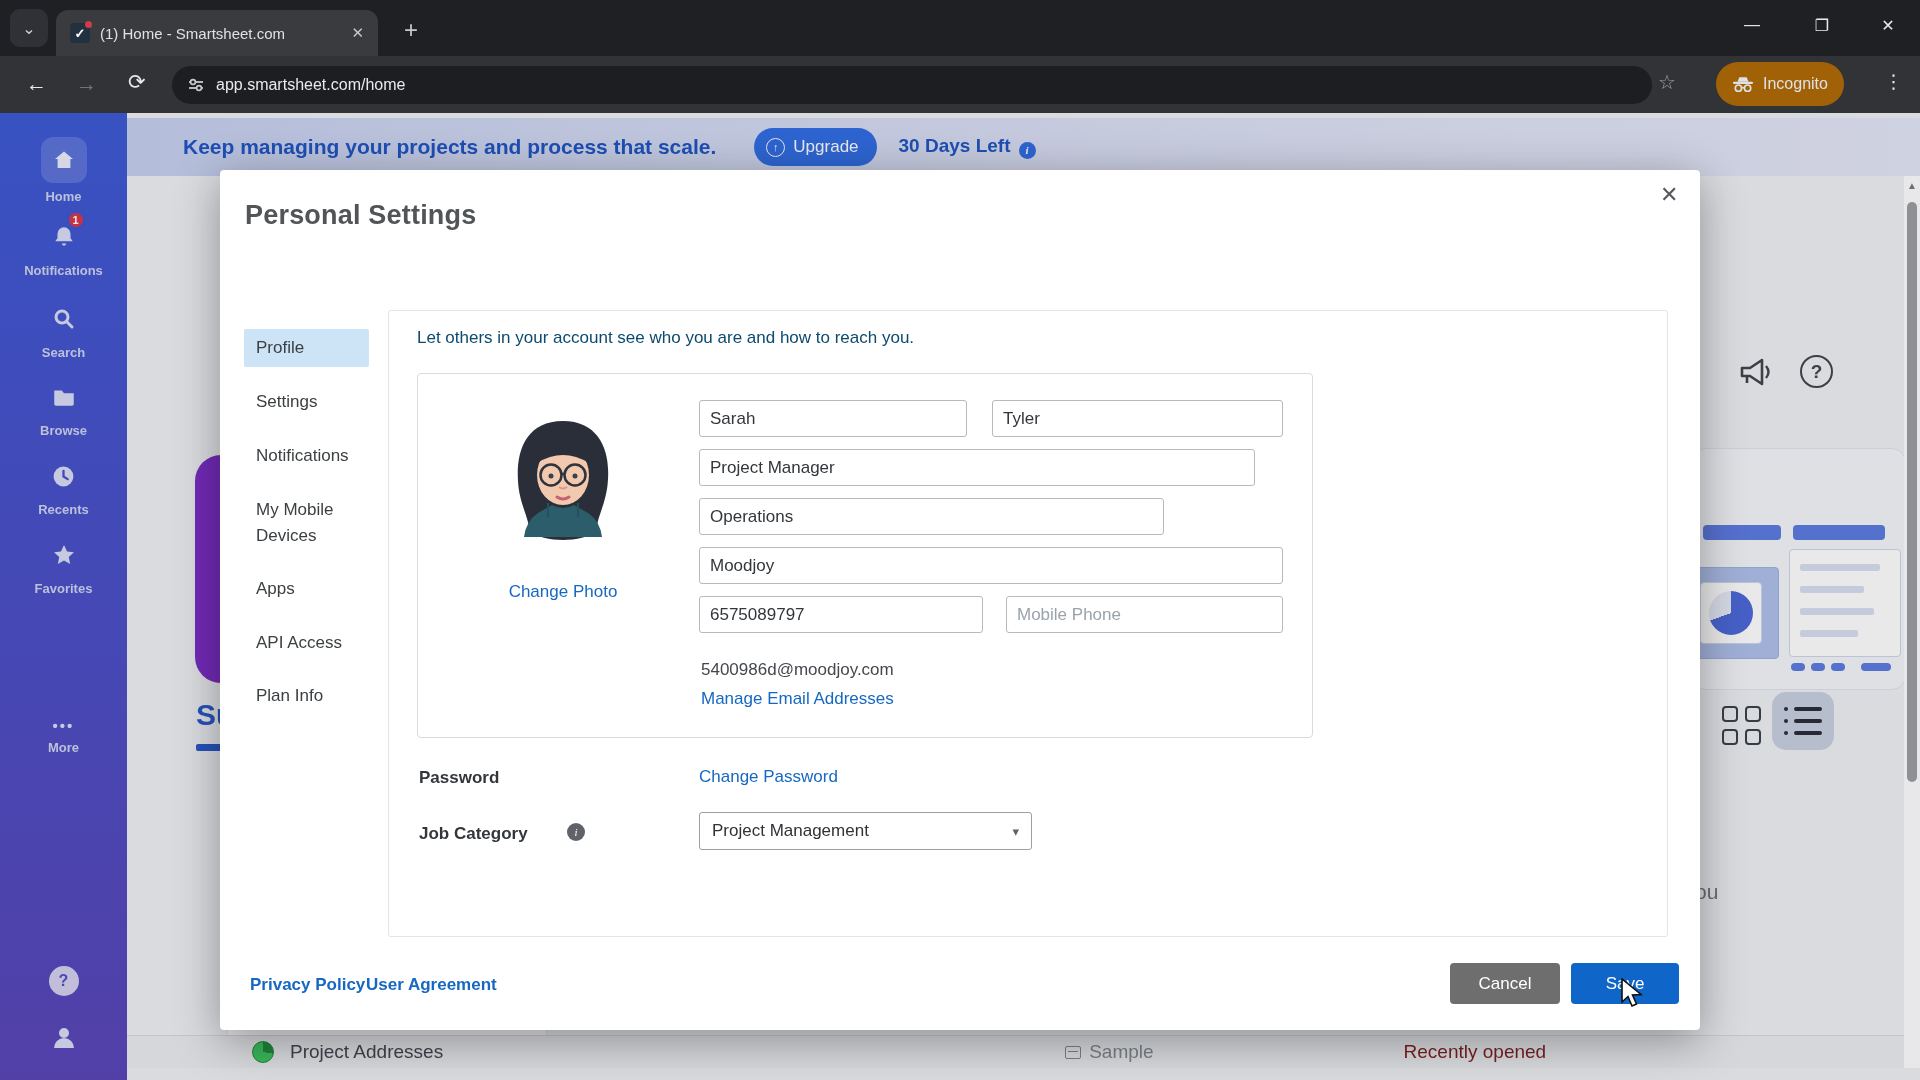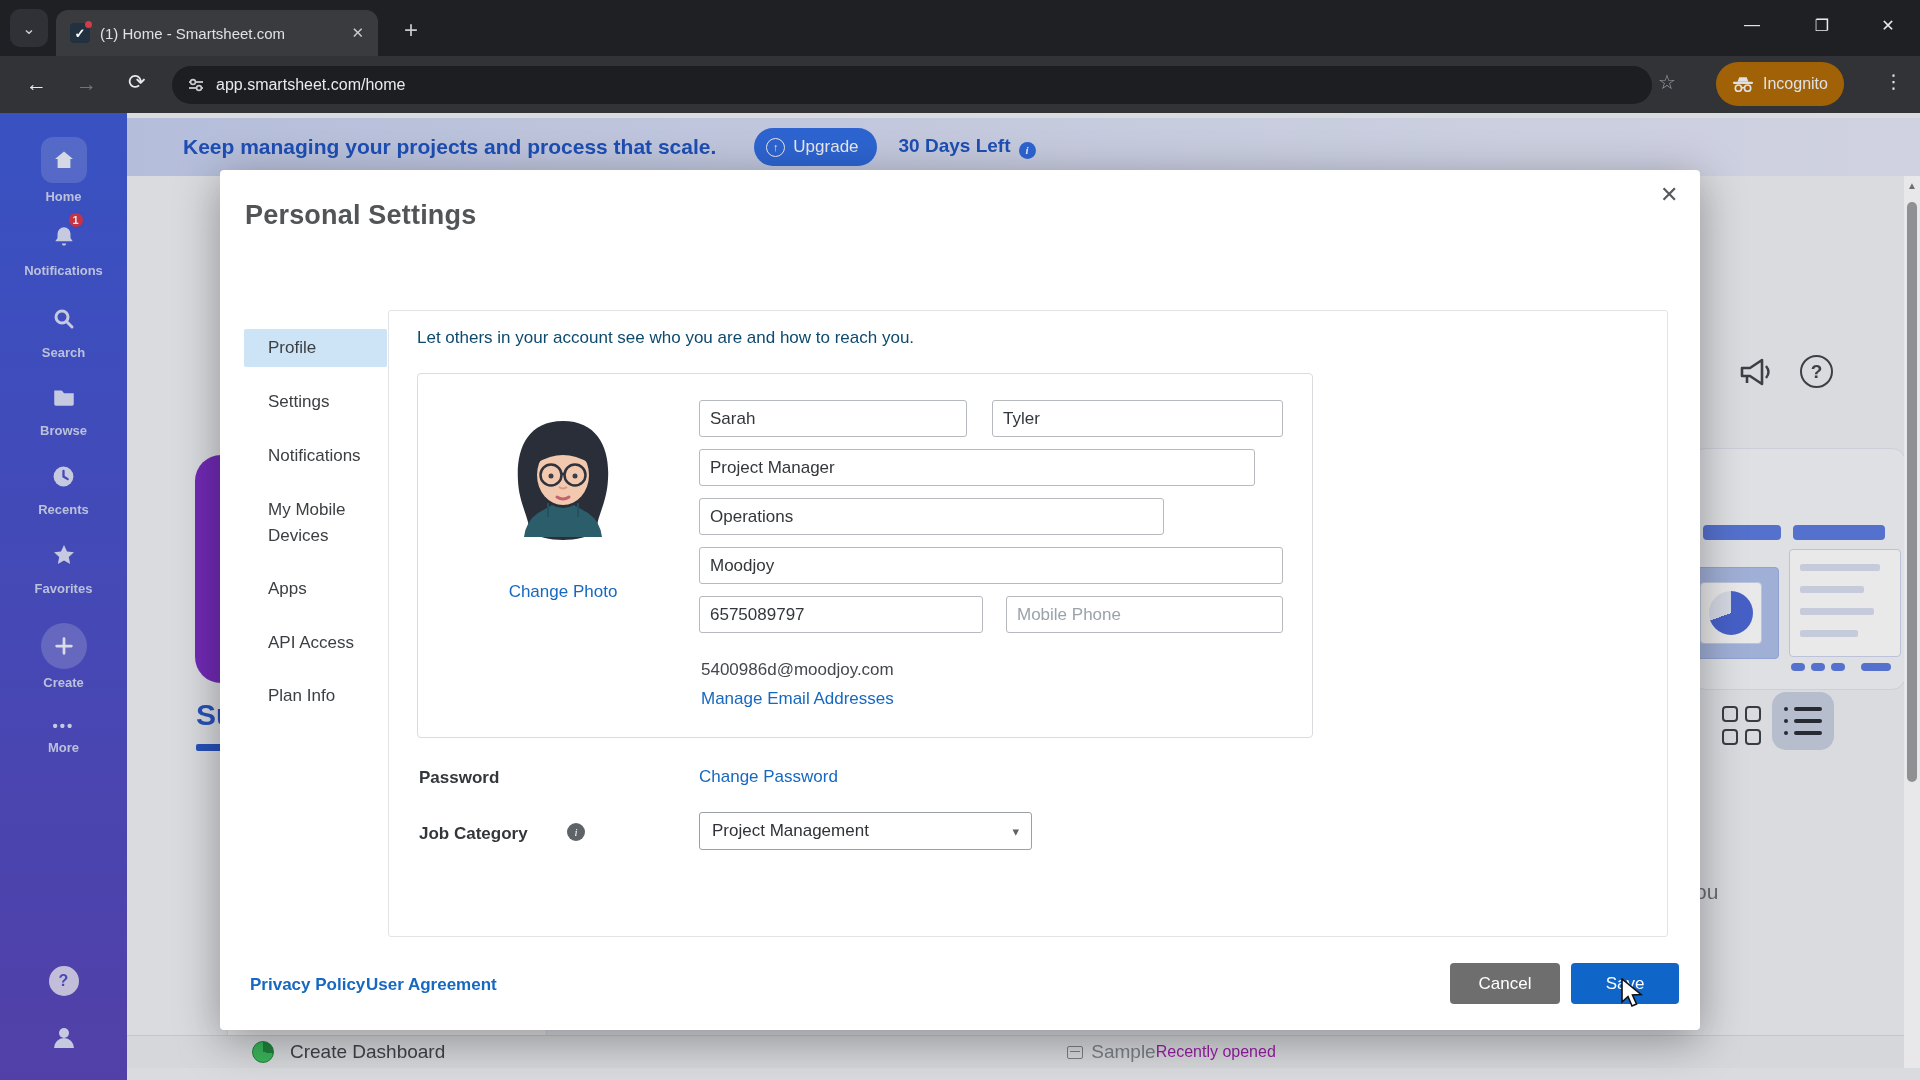--- a/index.html
+++ b/index.html
@@ -65,35 +65,35 @@
   .lv-row { display:flex; align-items:center; gap:6px; }
   .lv-dot { width:4px; height:4px; background:#272b33; border-radius:50%; }
   .lv-bar { width:28px; height:3.5px; background:#272b33; border-radius:2px; }
   #partial-text { left:1695px; top:767px; color:#6f747b; font-size:21px; }
   #bottom-row { left:127px; top:922px; width:1777px; height:33px; background:#e9ebee; border-top:1px solid #d7d8dc; display:flex; align-items:center; }
   #pie-icon { width:22px; height:22px; border-radius:50%; margin-left:125px; background:conic-gradient(#1f8c3b 0 100deg, #3cc45e 100deg 360deg); border:1px solid #1f8c3b; }
   #row-name { color:#41464c; font-size:19px; margin-left:16px; }
   #row-type { color:#83888f; font-size:19px; margin-left:622px; display:flex; align-items:center; gap:8px; }
   .mini-grid { width:16px; height:13px; border:1.5px solid #83888f; border-radius:2px; position:relative; }
   .mini-grid::after { content:""; position:absolute; left:2px; top:4px; right:2px; border-top:1.5px solid #83888f; }
-  #row-status { color:#a21caf; font-size:16px; }
+  #row-status { color:#7f1d1d; font-size:19px; margin-left:250px; }
 
   
   #scrollbar { left:1904px; top:63px; width:16px; height:859px; background:#e8e8ea; z-index:6; }
   #scroll-up { position:absolute; left:3px; top:4px; color:#6f6f73; font-size:10px; }
   #scroll-thumb { position:absolute; left:3px; top:26px; width:10px; height:580px; background:#8f9094; border-radius:5px; }
 
   
   #dim { left:0; top:0; width:1920px; height:967px; background:rgba(40,40,48,.10); z-index:6; }
 
   
   #modal { left:220px; top:57px; width:1480px; height:860px; background:#fff; border-radius:4px; box-shadow:0 10px 45px rgba(0,0,0,.35); z-index:10; }
   #modal-close { left:1440px; top:12px; font-size:22px; color:#55585c; }
   #modal-title { left:25px; top:30px; font-size:27px; font-weight:bold; color:#515558; letter-spacing:.2px; }
-  .mnav { left:24px; width:143px; font-size:17px; color:#3c4043; display:flex; align-items:center; padding-left:24px; }
+  .mnav { left:24px; width:125px; font-size:17px; color:#3c4043; display:flex; align-items:center; padding-left:12px; }
   .mnav.active { background:#cde3f6; border-radius:2px; }
   #content-box { left:168px; top:140px; width:1280px; height:627px; border:1px solid #e3e4e6; border-radius:3px; }
   #intro { left:197px; top:158px; font-size:17px; color:#0c4a6e; }
   #fieldset { left:197px; top:203px; width:896px; height:365px; border:1px solid #d9dbde; border-radius:4px; }
   #avatar { left:268px; top:243px; width:150px; height:160px; }
   #change-photo { left:268px; top:412px; width:150px; text-align:center; }
   a.lnk { color:#1668c1; font-size:17px; cursor:pointer; }
   .fld { position:absolute; height:37px; border:1px solid #b6b9bd; border-radius:3px; font-family:"Liberation Sans",sans-serif; font-size:17px; color:#33373b; padding:0 10px; background:#fff; outline:none; }
   .fld::placeholder { color:#9aa2aa; }
   #email-text { left:481px; top:490px; font-size:17px; color:#44484d; }
@@ -220,21 +220,21 @@
         </div>
       <div class="lv-row">
           <span class="lv-dot"></span>
           <span class="lv-bar"></span>
         </div>
     </div>
     <div id="partial-text" class="abs">ou</div>
 
     <div id="bottom-row" class="abs">
       <div id="pie-icon"></div>
-      <span id="row-name">Create Dashboard</span>
+      <span id="row-name">Project Addresses</span>
       <span id="row-type">
           <span class="mini-grid"></span>
           <span>Sample</span>
         </span>
       <span id="row-status">Recently opened</span>
     </div>
   </div>
 
   <div id="dim" class="abs" style="top:113px;"></div>
 
@@ -282,28 +282,20 @@
       </div>
       <span class="side-label">Recents</span>
     </div>
     <div class="side-item" style="top:422px;">
       <div class="icon-wrap">
         <svg width="26" height="26" viewBox="0 0 24 24">
             <path d="M12 2.8 l2.8 6 6.4.7 -4.8 4.4 1.3 6.3 -5.7-3.2 -5.7 3.2 1.3-6.3 -4.8-4.4 6.4-.7 z" fill="#d8ddf5"></path>
           </svg>
       </div>
       <span class="side-label">Favorites</span>
-    </div>
-    <div class="side-item" style="top:510px;">
-      <div class="icon-wrap" style="background:rgba(255,255,255,.2); border-radius:50%; height:46px;">
-        <svg width="22" height="22" viewBox="0 0 24 24">
-            <path d="M12 4 v16 M4 12 h16" stroke="#eef0fc" stroke-width="3" stroke-linecap="round"></path>
-          </svg>
-      </div>
-      <span class="side-label">Create</span>
     </div>
     <div class="side-item" style="top:604px;">
       <div style="color:#d8ddf5; font-size:15px; letter-spacing:2px; font-weight:bold;">•••</div>
       <span class="side-label">More</span>
     </div>
     <div class="side-item" style="top:853px;">
       <div class="help-circ">?</div>
     </div>
     <div class="side-item" style="top:910px;">
       <svg width="30" height="30" viewBox="0 0 24 24">

